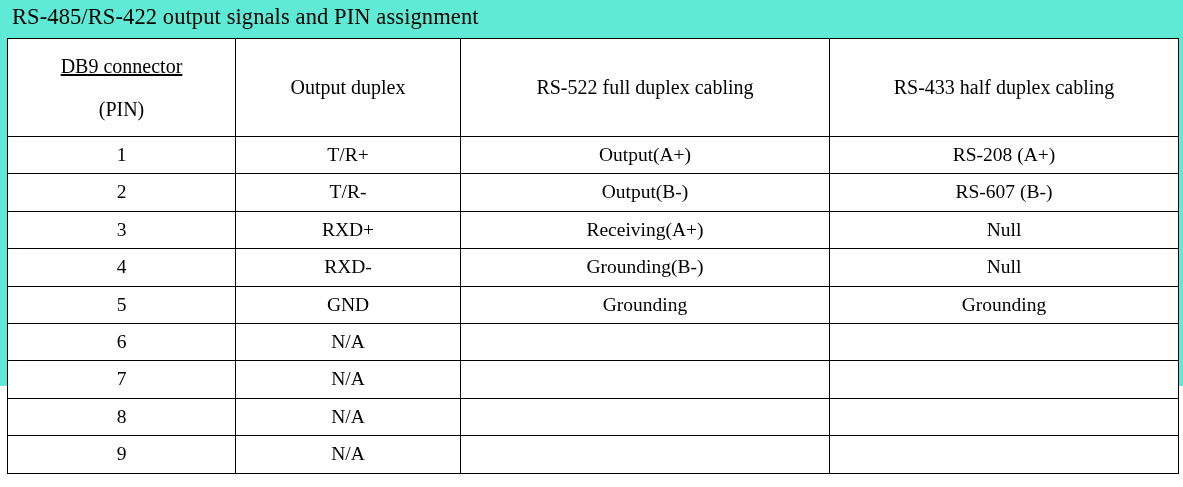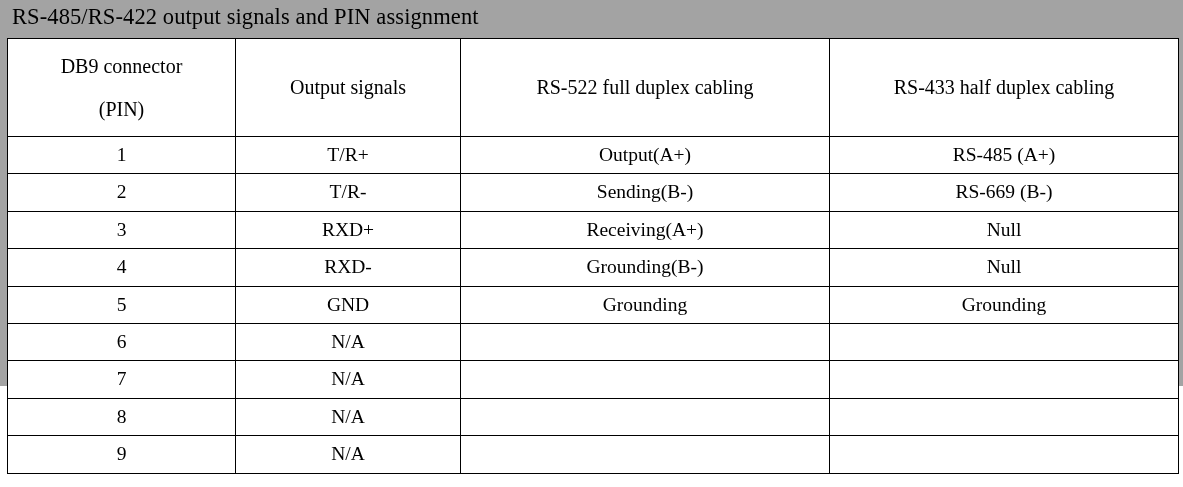--- a/index.html
+++ b/index.html
@@ -14,21 +14,21 @@
     overflow: hidden;
     font-family: "Liberation Serif", "DejaVu Serif", serif;
     color: #000000;
     -webkit-font-smoothing: antialiased;
   }
 
   #page {
     position: relative;
     width: 1183px;
     height: 386px;
-    background: #a3a3a3;
+    background: #5eead4;
   }
 
   
   .doc-title {
     position: absolute;
     left: 12px;
     top: 2px;
     font-size: 22.5px;
     line-height: 30px;
     letter-spacing: 0.1px;
@@ -65,21 +65,21 @@
   }
 
   .pin-table thead th {
     height: 97px;
     font-size: 20px;
   }
 
   .hdr-line {
     display: block;
   }
-  .hdr-line.first  { margin-bottom: 20px; }
+  .hdr-line.first  { margin-bottom: 20px; text-decoration: underline; }
 
   .pin-table tbody td {
     height: 36.4px;
   }
 </style>
 </head>
 <body>
 
 <div id="page">
 
@@ -91,37 +91,37 @@
         <col class="c2">
         <col class="c3">
         <col class="c4">
     </colgroup>
     <thead>
       <tr>
         <th>
           <span class="hdr-line first">DB9 connector</span>
           <span class="hdr-line">(PIN)</span>
         </th>
-        <th>Output signals</th>
+        <th>Output duplex</th>
         <th>RS-522 full duplex cabling</th>
         <th>RS-433 half duplex cabling</th>
       </tr>
     </thead>
     <tbody id="table-body">
         <tr>
           <td>1</td>
           <td>T/R+</td>
           <td>Output(A+)</td>
-          <td>RS-485 (A+)</td>
+          <td>RS-208 (A+)</td>
         </tr>
         <tr>
           <td>2</td>
           <td>T/R-</td>
-          <td>Sending(B-)</td>
-          <td>RS-669 (B-)</td>
+          <td>Output(B-)</td>
+          <td>RS-607 (B-)</td>
         </tr>
         <tr>
           <td>3</td>
           <td>RXD+</td>
           <td>Receiving(A+)</td>
           <td>Null</td>
         </tr>
         <tr>
           <td>4</td>
           <td>RXD-</td>

